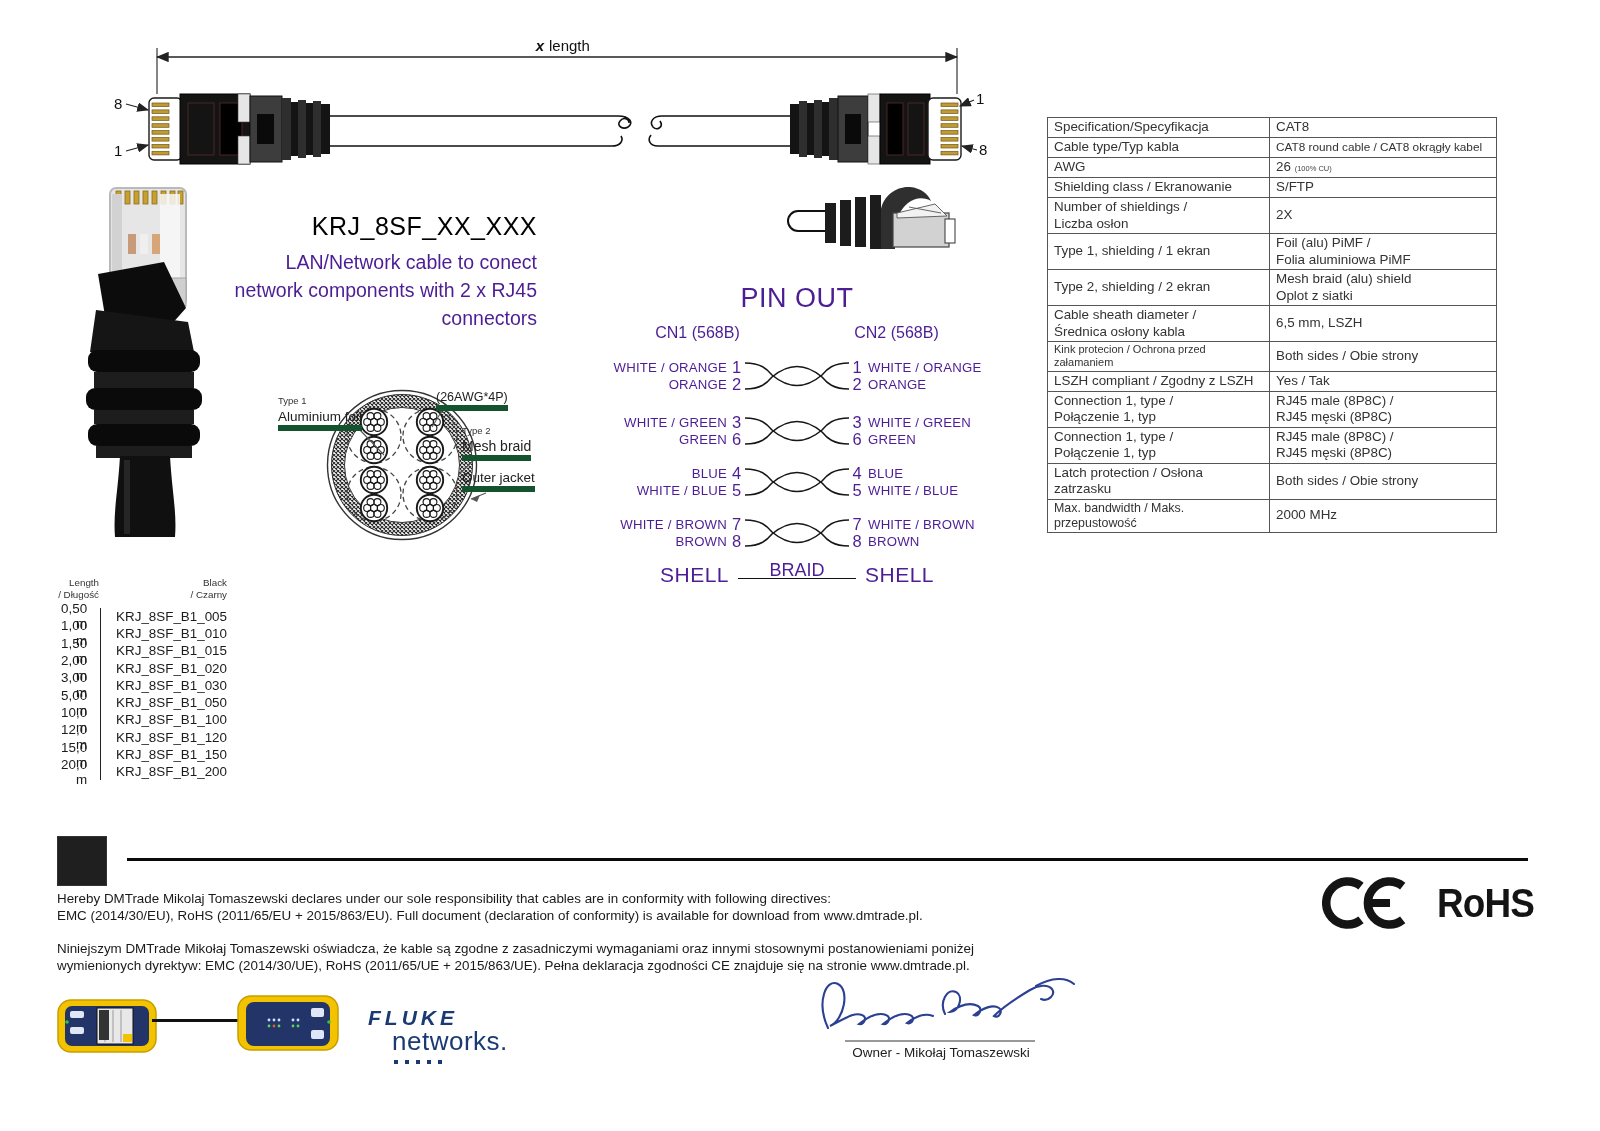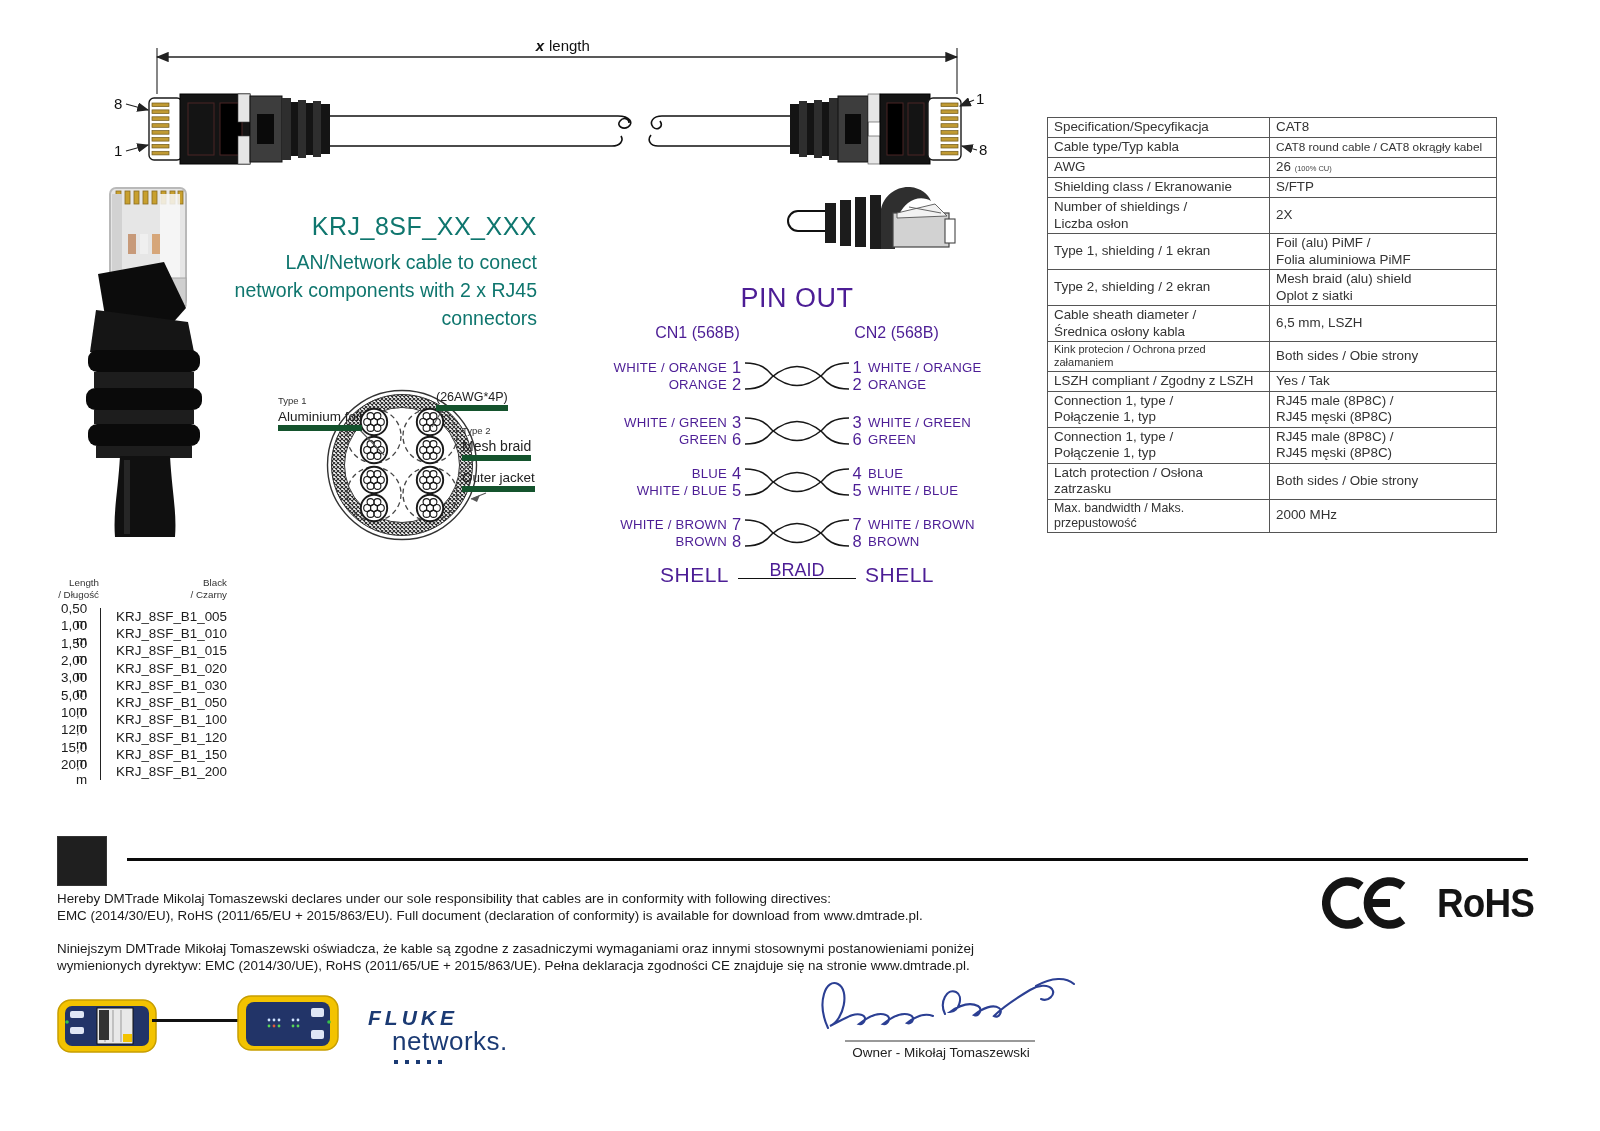--- a/index.html
+++ b/index.html
@@ -2,23 +2,23 @@
 <html><head>
 <meta charset="utf-8">
 <style>
   html,body{margin:0;padding:0;background:#fff;}
   .page{position:relative;width:1600px;height:1131px;background:#fff;overflow:hidden;
         font-family:"Liberation Sans","DejaVu Sans",sans-serif;color:#1a1a1a;}
   .abs{position:absolute;}
 
   
   .title-block{position:absolute;left:185px;top:212px;width:352px;text-align:right;}
-  .model{font-size:25px;color:#0f766e;letter-spacing:.5px;margin-bottom:7px;}
+  .model{font-size:25px;color:#000000;letter-spacing:.5px;margin-bottom:7px;}
   .prod-name{font-size:30px;font-weight:bold;color:#1b1b1b;margin-bottom:9px;}
-  .prod-desc{font-size:19.5px;line-height:28px;color:#0f766e;white-space:pre-line;}
+  .prod-desc{font-size:19.5px;line-height:28px;color:#4c1d95;white-space:pre-line;}
 
   
   .brand{position:absolute;left:1352px;top:26px;width:146px;text-align:center;}
   .brand-name{font-size:24.5px;color:#111;letter-spacing:.2px;margin-top:-2px;}
 
   
   .cs-label{position:absolute;color:#222;line-height:1.12;}
   .cs-small{display:block;font-size:9.5px;color:#333;}
   .cs-big{display:inline-block;font-size:13.5px;border-bottom:6px solid #14532d;padding-bottom:1px;}
   .cs-type1{left:278px;top:396px;}

